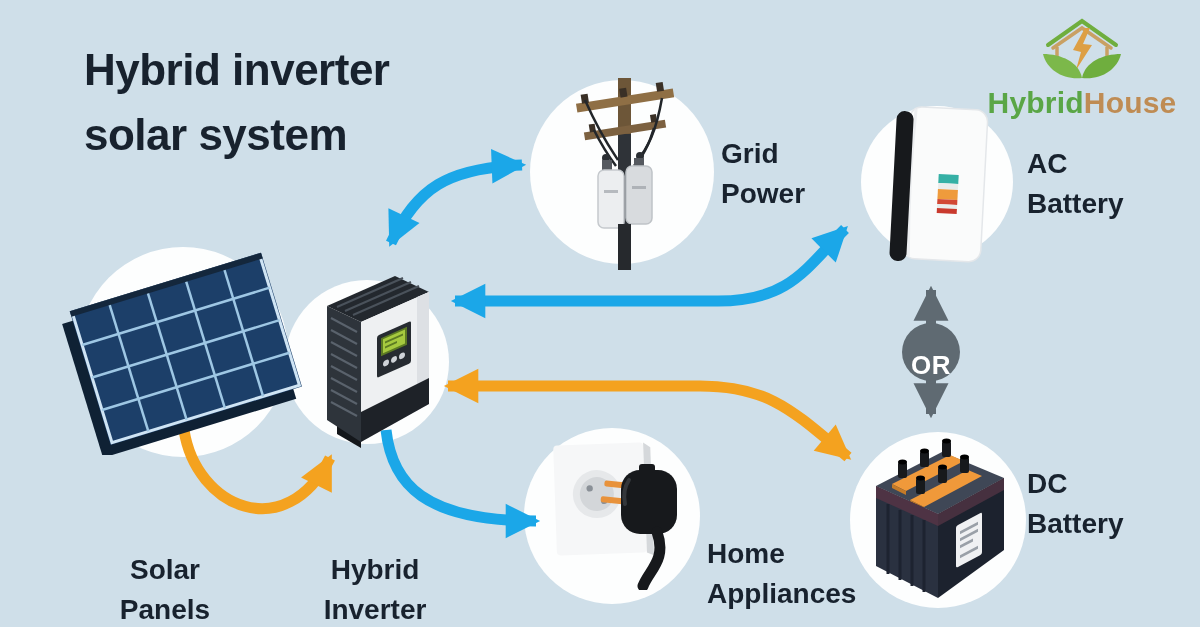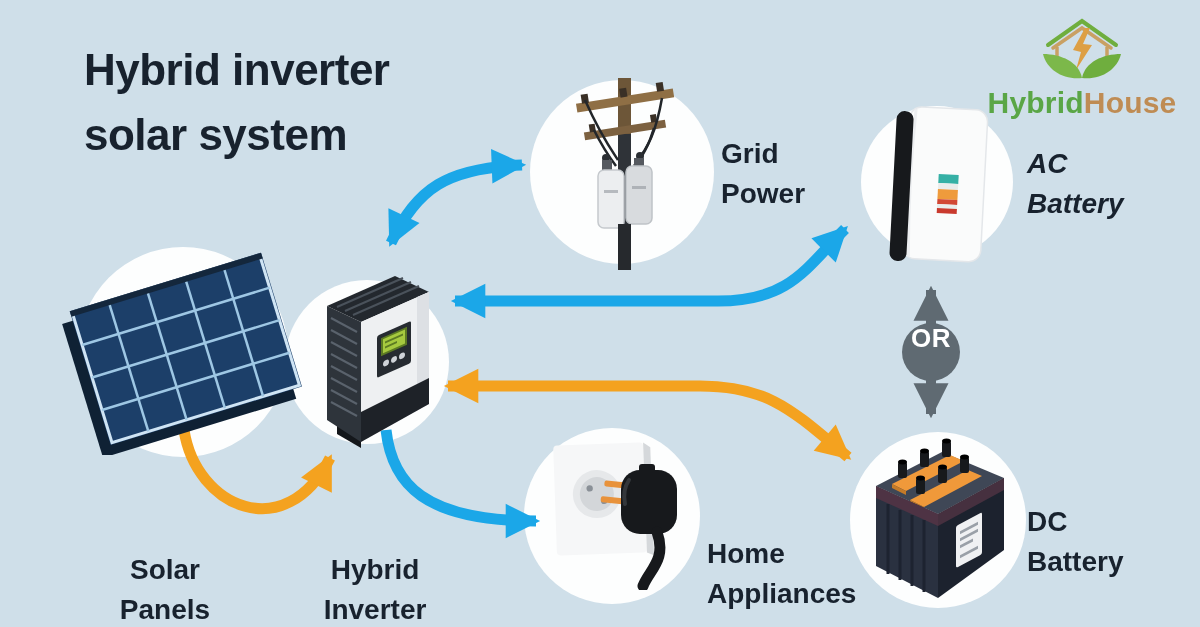--- a/index.html
+++ b/index.html
@@ -18,21 +18,21 @@
     position:absolute;font-size:28px;font-weight:700;line-height:1.42;
     white-space:pre-line;color:var(--text,#18222e);
   }
   .label.centered{text-align:center;}
   #arrow-layer{position:absolute;left:0;top:0;z-index:3;}
   .illus{position:absolute;z-index:4;}
   .node-circle{z-index:1;}
   .or-badge{
     position:absolute;left:902px;top:323px;width:58px;height:58px;z-index:5;
     background:var(--arrow-gray,#5f6a72);border-radius:50%;
-    display:flex;align-items:flex-start;justify-content:center;
+    display:flex;align-items:flex-end;justify-content:center;
     color:#fff;font-size:26px;font-weight:700;letter-spacing:0.5px;
   }
   .label{z-index:6;}
   .logo{
     position:absolute;left:1002px;top:12px;width:160px;z-index:6;
     display:flex;flex-direction:column;align-items:center;
   }
   .logo-text{font-size:30px;font-weight:700;letter-spacing:0.2px;margin-top:2px;}
   .logo-green{color:var(--logo-green,#5aa646);}
   .logo-tan{color:var(--logo-tan,#bf8c54);text-align:center;}
@@ -244,24 +244,24 @@
       <path d="M47,66 C28,68 12,58 8,42 C26,42 44,50 47,66 Z" fill="#7cb84a"></path>
       <path d="M47,66 C66,68 82,58 86,42 C68,42 50,50 47,66 Z" fill="#6fae3e"></path>
     </svg>
     <div class="logo-text">
       <span class="logo-green">Hybrid</span><span class="logo-tan">House</span>
     </div>
   </div>
 
   <div class="label" style="left:705px;top:134px;margin-left:16px;">Grid
 Power</div>
-  <div class="label" style="left:1027px;top:144px;font-style:italic;">AC
+  <div class="label" style="left:1027px;top:144px;">AC
 Battery</div>
   <div class="label" style="left:707px;top:486px;margin-top:48px;">Home
 Appliances</div>
-  <div class="label" style="left:1027px;top:502px;">DC
+  <div class="label" style="left:1027px;top:464px;">DC
 Battery</div>
   <div class="label centered" style="left:90px;top:550px;width:150px;">Solar
 Panels</div>
   <div class="label centered" style="left:300px;top:550px;width:150px;">Hybrid
 Inverter</div>
 
 </div>
 
 </body></html>

